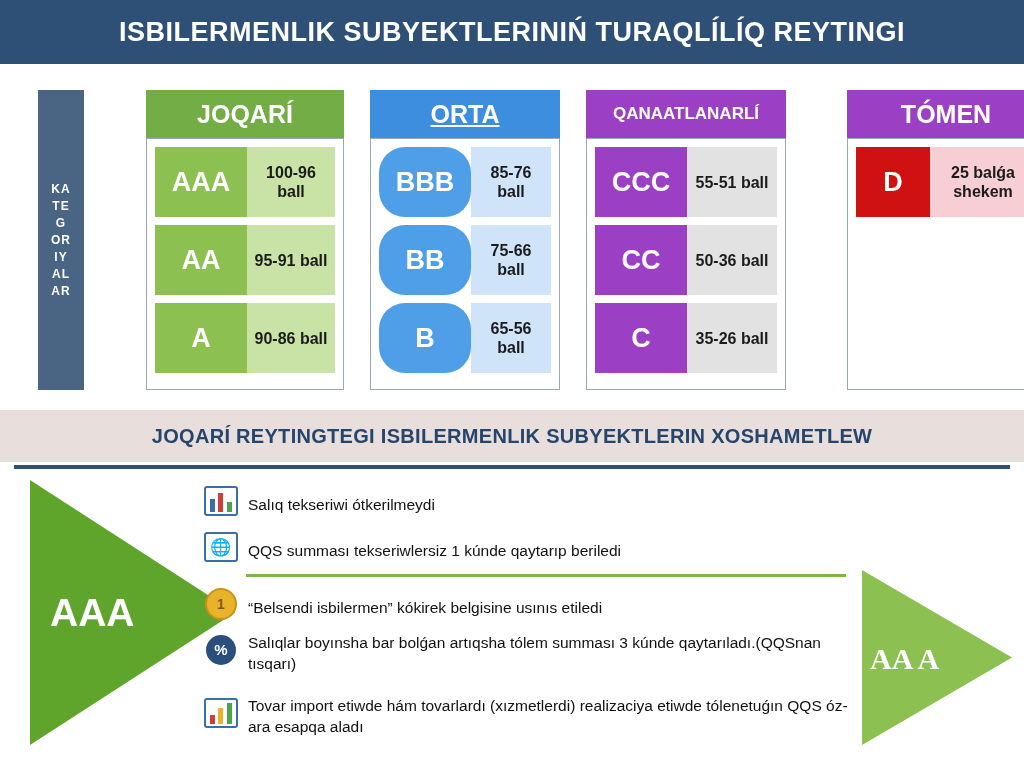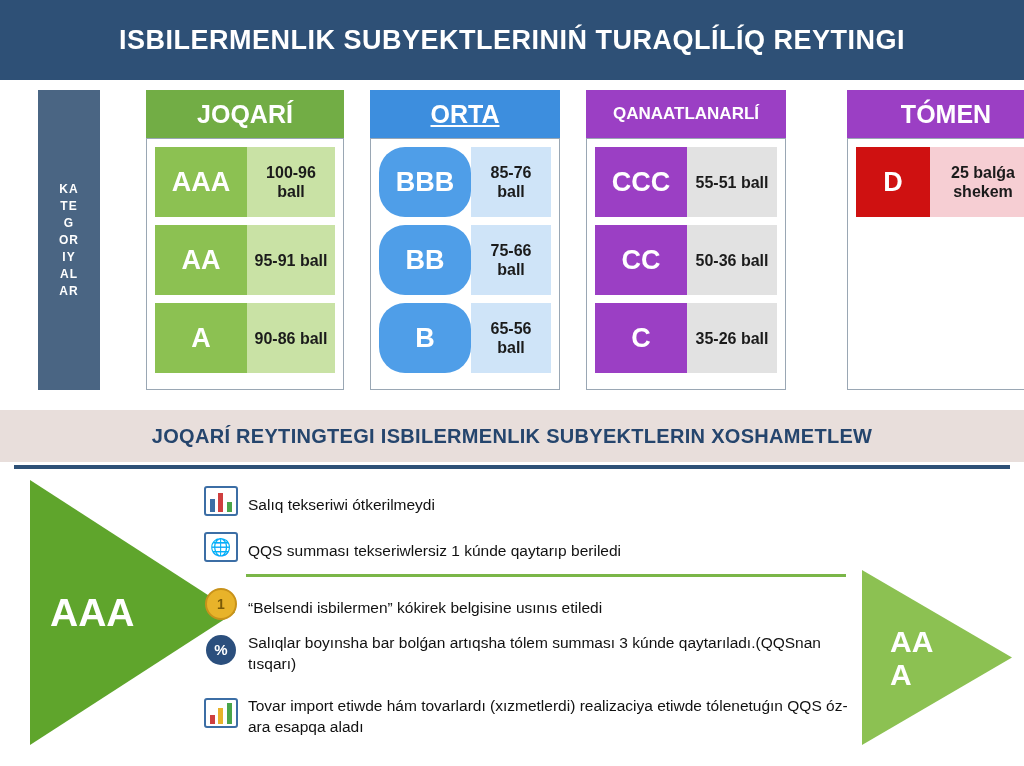--- a/index.html
+++ b/index.html
@@ -4,32 +4,32 @@
 <style>
   html,body{margin:0;padding:0;}
   body{
     width:1024px;height:766px;
     background:#ffffff;
     font-family:"Liberation Sans", sans-serif;
     overflow:hidden;
     position:relative;
   }
   .header-bar{
-    position:absolute;left:0;top:0;width:1024px;height:80px;
+    position:absolute;left:0;top:0;width:1024px;height:64px;
     background:#2e5076;
     display:flex;align-items:center;justify-content:center;
   }
   .header-title{
     color:#ffffff;font-size:27px;font-weight:bold;letter-spacing:.5px;
     text-align:center;
   }
 
   
   .cat-strip{
-    position:absolute;left:38px;top:90px;width:62px;height:300px;
+    position:absolute;left:38px;top:90px;width:46px;height:300px;
     background:#4a6583;
     display:flex;align-items:center;justify-content:center;
   }
   .cat-strip span{
     color:#ffffff;font-size:12px;font-weight:bold;line-height:17px;
     text-align:center;letter-spacing:1px;
     writing-mode:horizontal-tb;
     width:20px;word-wrap:break-word;
   }
 
@@ -103,22 +103,22 @@
   }
 
   .small-arrow{
     position:absolute;left:862px;top:570px;width:150px;height:175px;
   }
   .small-arrow .tri{
     position:absolute;inset:0;background:#8cc152;
     clip-path:polygon(0% 0%,100% 50%,0% 100%);
   }
   .small-arrow .lbl{
-    position:absolute;left:28px;top:50%;transform:translateY(-50%);
-    color:#ffffff;font-size:30px;font-weight:bold;line-height:33px;width:70px;
+    position:absolute;left:8px;top:50%;transform:translateY(-50%);
+    color:#ffffff;font-size:30px;font-weight:bold;line-height:41px;width:70px;font-family:Liberation Serif, serif;
   }
 
   .benefits{position:absolute;left:200px;top:482px;width:660px;}
   .b-item{display:flex;align-items:center;margin-bottom:8px;}
   .b-ico{
     width:42px;min-width:42px;height:38px;margin-right:6px;
     display:flex;align-items:center;justify-content:center;font-size:24px;
   }
   .b-txt{font-size:15.5px;color:#111111;line-height:21px;padding-top:7px;}
   .b-sep{height:3px;background:#7ab648;margin:4px 0 8px 46px;width:600px;}

